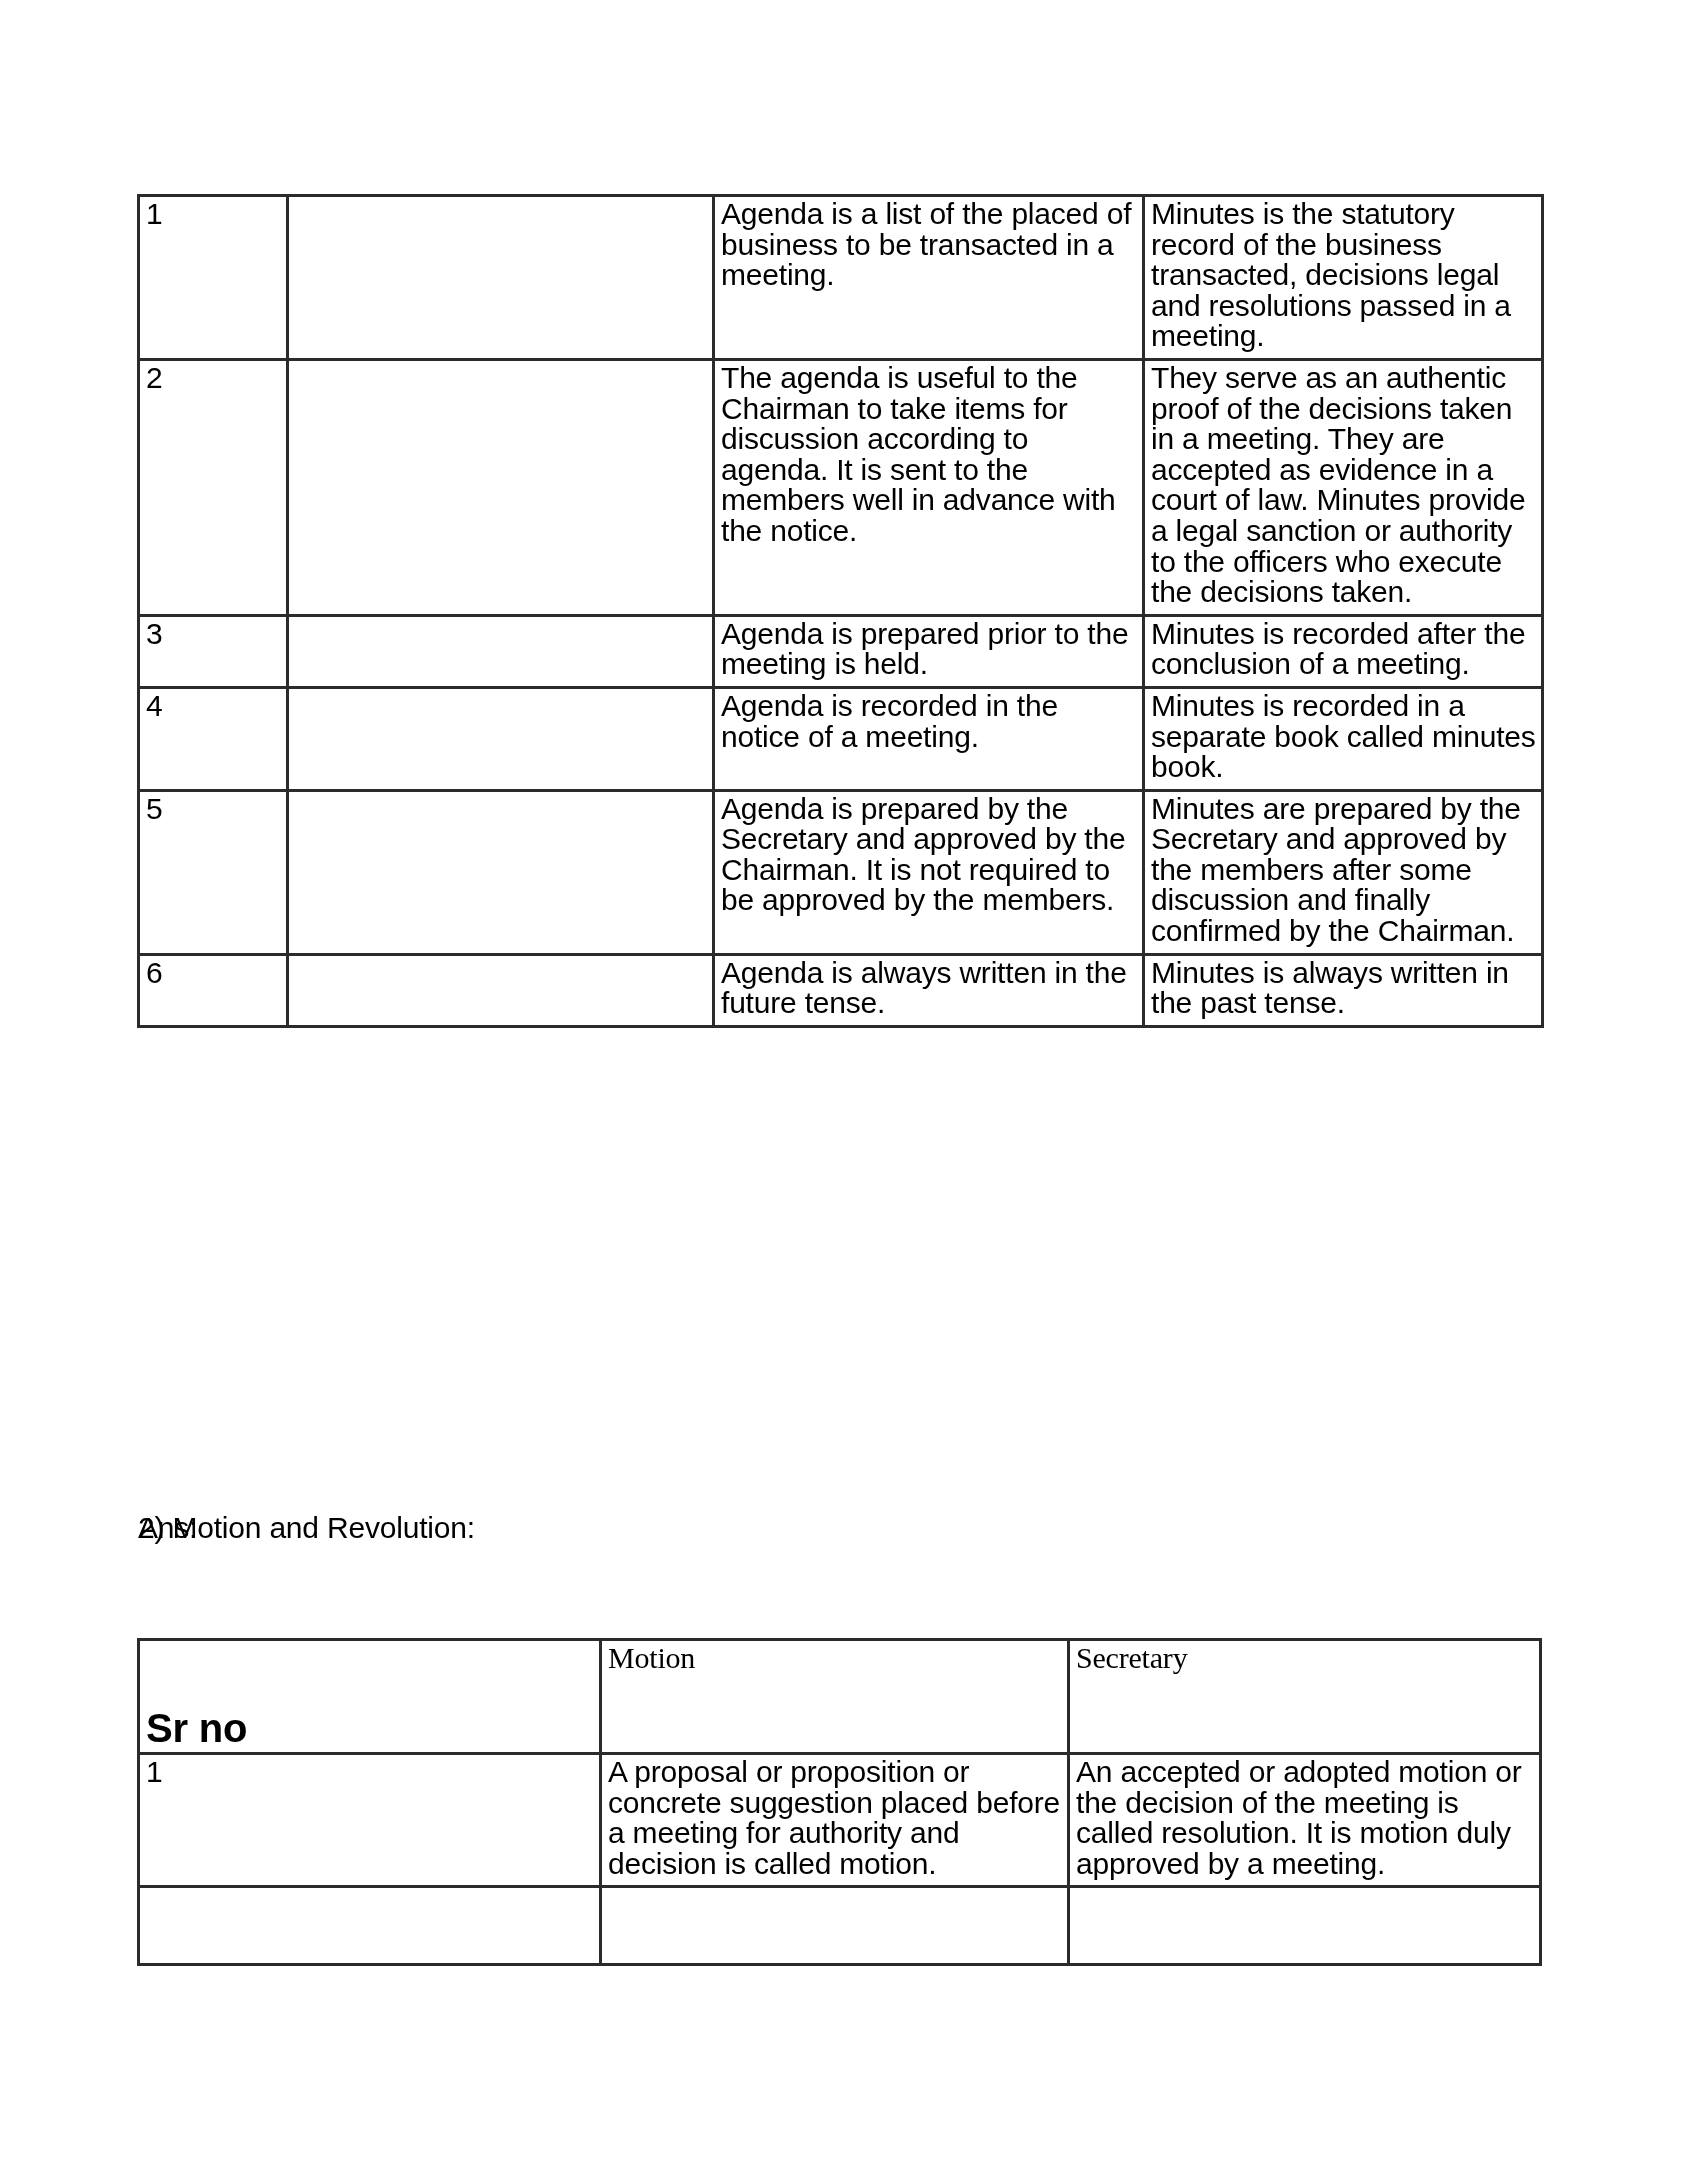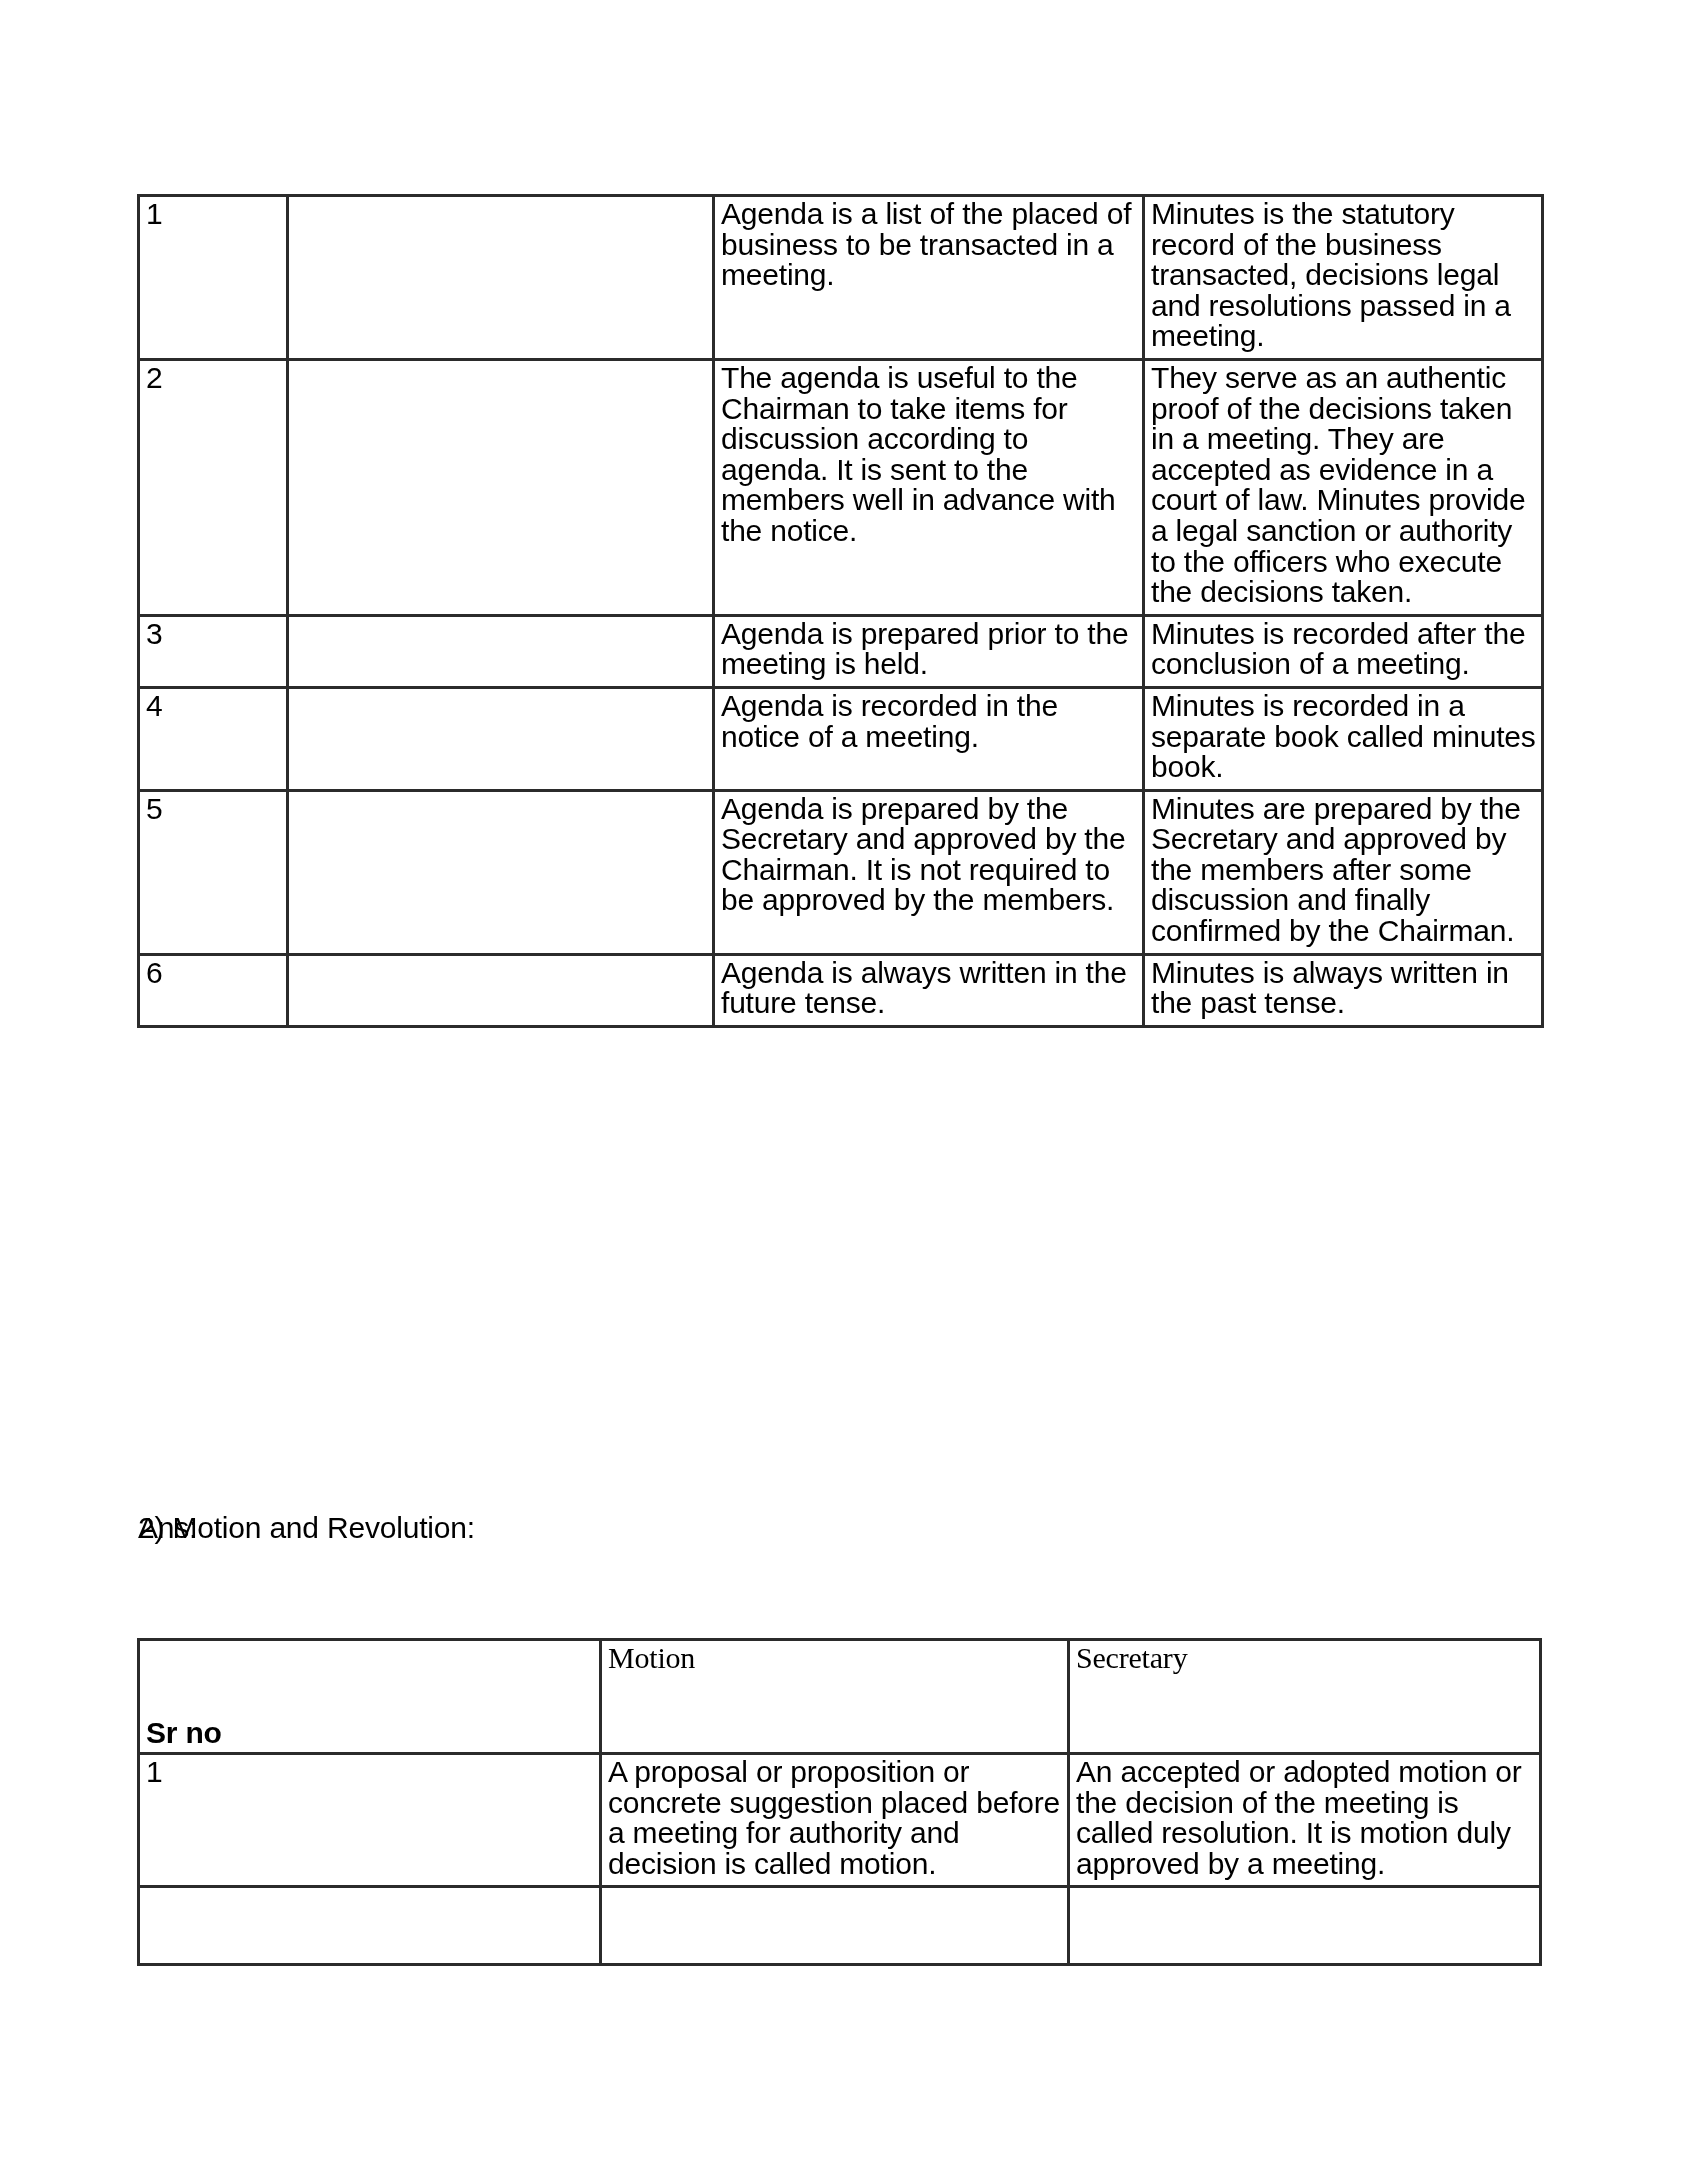--- a/index.html
+++ b/index.html
@@ -72,21 +72,21 @@
   .t2-c2 { width: 468px; }
   .t2-c3 { width: 472px; }
 
   .hdr-bold { font-weight: bold; font-family: Liberation Serif, serif; }
   .srno-cell { position: relative; height: 103px; }
   .srno-label {
     position: absolute;
     left: 6px;
     bottom: 4px;
     font-weight: bold;
-    font-size: 30px;
+    font-size: 40px;
     line-height: 1;
   }
   .blank-row td { height: 67px; }
   .tall-row td { height: auto; }
 </style>
 </head>
 <body>
 
 <div class="page">
 

